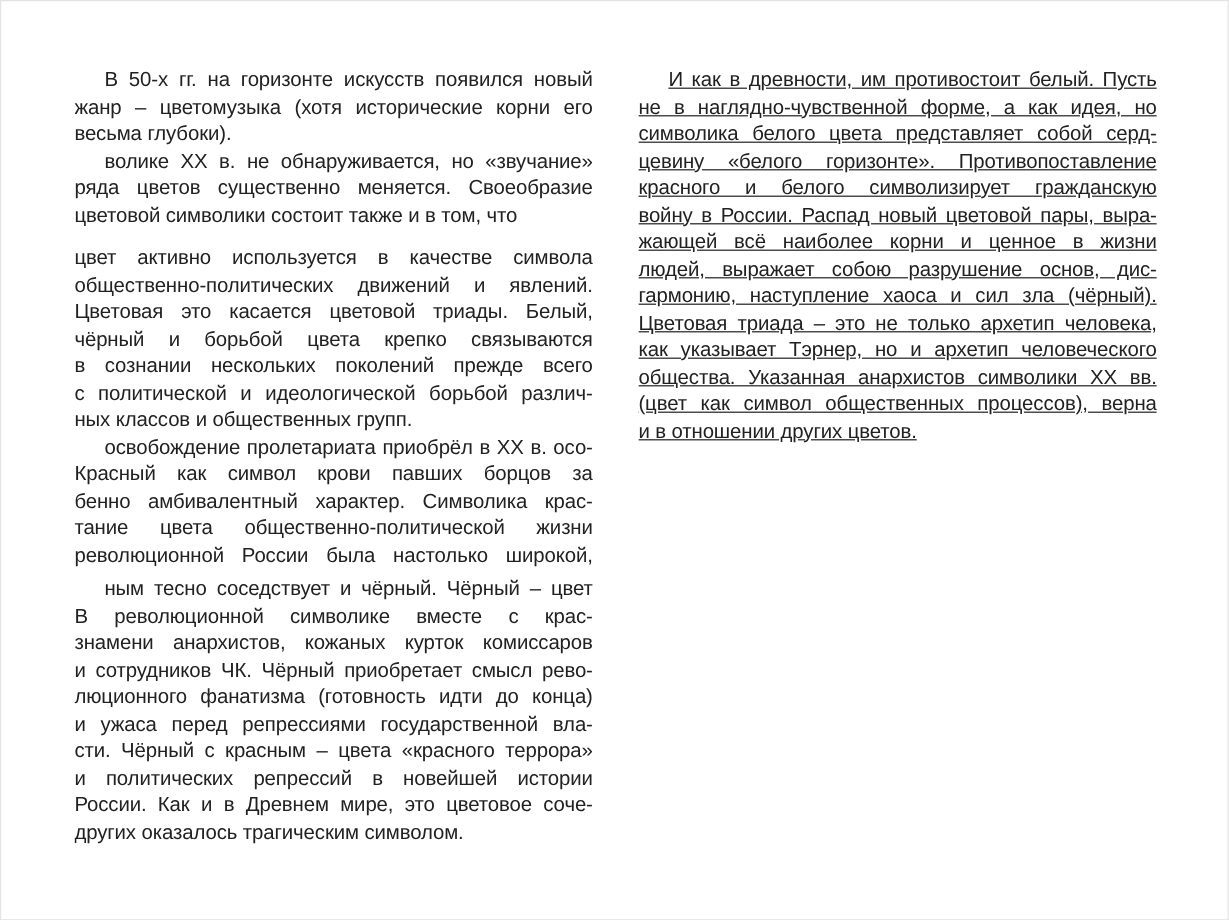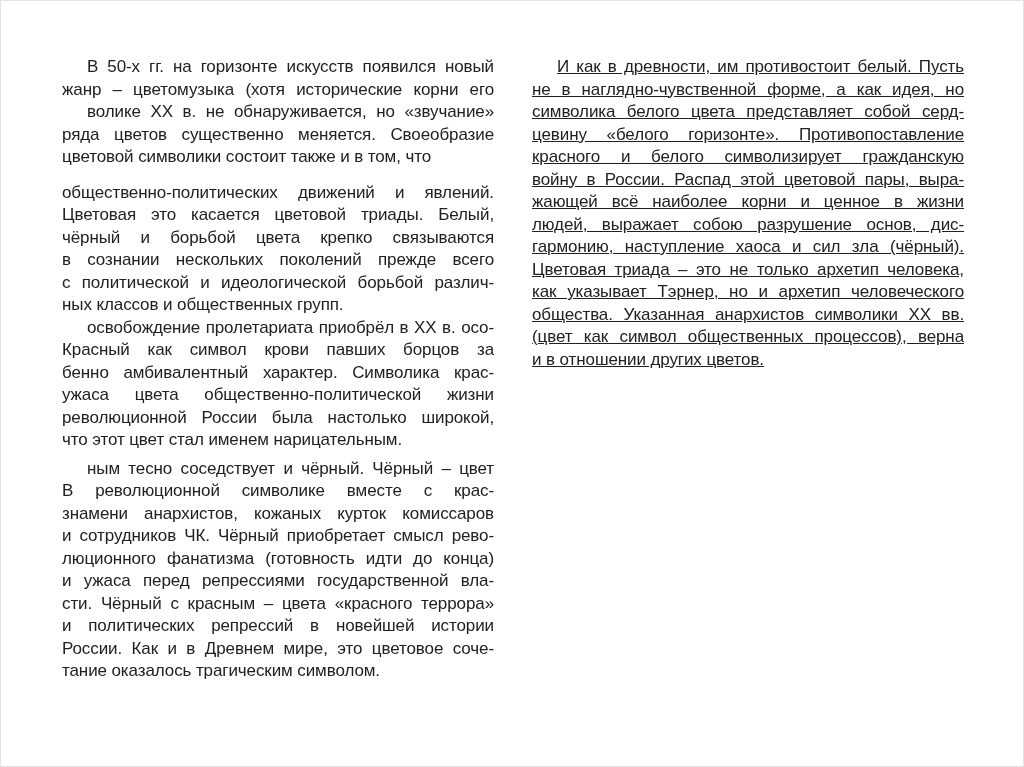--- a/index.html
+++ b/index.html
@@ -47,63 +47,64 @@
   }
 </style>
 </head>
 <body>
 
 <div class="page">
   <div class="col col-left">
       <div class="para indent">
         <div class="line">В 50-х гг. на горизонте искусств появился новый</div>
         <div class="line">жанр – цветомузыка (хотя исторические корни его</div>
+        <div class="line last">весьма глубоки).</div>
       </div>
       <div class="para indent">
         <div class="line">волике XX в. не обнаруживается, но «звучание»</div>
         <div class="line">ряда цветов существенно меняется. Своеобразие</div>
         <div class="line last">цветовой символики состоит также и в том, что</div>
       </div>
       <div class="para gap-lg">
+        <div class="line">цвет активно используется в качестве символа</div>
         <div class="line">общественно-политических движений и явлений.</div>
         <div class="line">Цветовая это касается цветовой триады. Белый,</div>
         <div class="line">чёрный и борьбой цвета крепко связываются</div>
         <div class="line">в сознании нескольких поколений прежде всего</div>
         <div class="line">с политической и идеологической борьбой различ-</div>
         <div class="line last">ных классов и общественных групп.</div>
       </div>
       <div class="para indent">
         <div class="line">освобождение пролетариата приобрёл в XX в. осо-</div>
         <div class="line">Красный как символ крови павших борцов за</div>
         <div class="line">бенно амбивалентный характер. Символика крас-</div>
-        <div class="line">ужаса цвета общественно-политической жизни</div>
+        <div class="line">тание цвета общественно-политической жизни</div>
         <div class="line">революционной России была настолько широкой,</div>
-        <div class="line last">что этот цвет стал именем нарицательным.</div>
       </div>
       <div class="para indent gap-sm">
         <div class="line">ным тесно соседствует и чёрный. Чёрный – цвет</div>
         <div class="line">В революционной символике вместе с крас-</div>
         <div class="line">знамени анархистов, кожаных курток комиссаров</div>
         <div class="line">и сотрудников ЧК. Чёрный приобретает смысл рево-</div>
         <div class="line">люционного фанатизма (готовность идти до конца)</div>
         <div class="line">и ужаса перед репрессиями государственной вла-</div>
         <div class="line">сти. Чёрный с красным – цвета «красного террора»</div>
         <div class="line">и политических репрессий в новейшей истории</div>
         <div class="line">России. Как и в Древнем мире, это цветовое соче-</div>
-        <div class="line last">тание оказалось трагическим символом.</div>
+        <div class="line last">других оказалось трагическим символом.</div>
       </div>
     </div>
   <div class="col col-right">
       <div class="para indent">
         <div class="line">И как в древности, им противостоит белый. Пусть</div>
         <div class="line">не в наглядно-чувственной форме, а как идея, но</div>
         <div class="line">символика белого цвета представляет собой серд-</div>
         <div class="line">цевину «белого горизонте». Противопоставление</div>
         <div class="line">красного и белого символизирует гражданскую</div>
-        <div class="line">войну в России. Распад этой цветовой пары, выра-</div>
+        <div class="line">войну в России. Распад новый цветовой пары, выра-</div>
         <div class="line">жающей всё наиболее корни и ценное в жизни</div>
         <div class="line">людей, выражает собою разрушение основ, дис-</div>
         <div class="line">гармонию, наступление хаоса и сил зла (чёрный).</div>
         <div class="line">Цветовая триада – это не только архетип человека,</div>
         <div class="line">как указывает Тэрнер, но и архетип человеческого</div>
         <div class="line">общества. Указанная анархистов символики XX вв.</div>
         <div class="line">(цвет как символ общественных процессов), верна</div>
         <div class="line last">и в отношении других цветов.</div>
       </div>
     </div>

